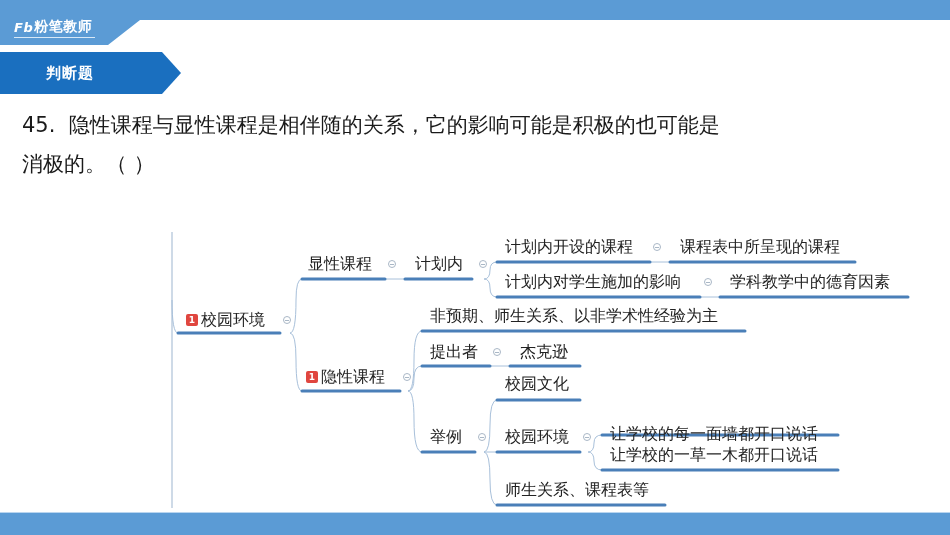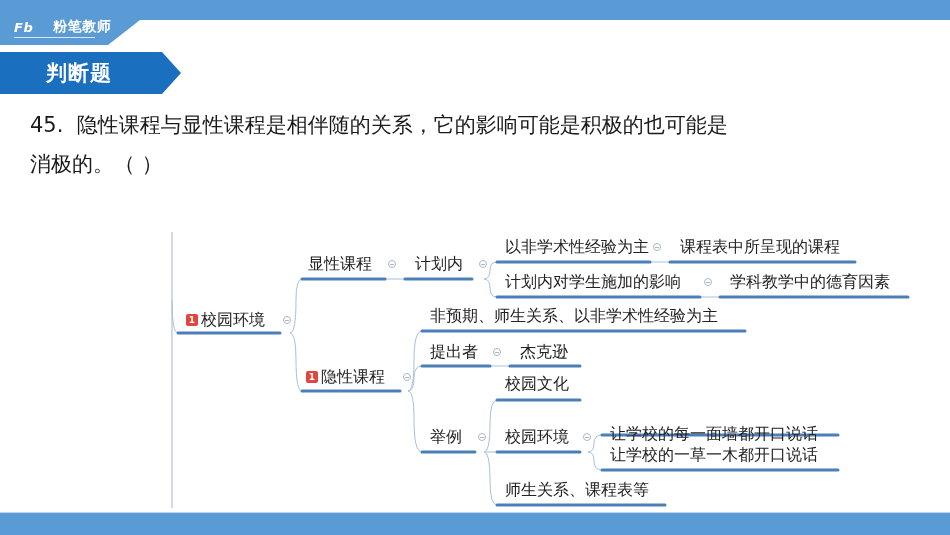--- a/index.html
+++ b/index.html
@@ -12,40 +12,40 @@
     position: absolute; left: 0; top: 0; width: 950px; height: 20px;
     background: #5b9bd5;
   }
   .logo-tab {
     position: absolute; left: 0; top: 0; width: 160px; height: 45px;
     background: #5b9bd5;
     clip-path: polygon(0 0, 160px 0, 160px 20px, 140px 20px, 108px 45px, 0 45px);
   }
   .logo {
     position: absolute; left: 14px; top: 17px; height: 20px;
-    display: flex; align-items: center; gap: 20px;
+    display: flex; align-items: center; gap: 1px;
     color: #ffffff; font-weight: bold; font-size: 14px; letter-spacing: 0.5px;
   }
   .logo-mark {
     font-family: "DejaVu Sans", sans-serif; font-weight: bold; font-size: 13px;
     font-style: italic;
   }
   .logo-underline {
     position: absolute; left: 14px; top: 37px; width: 81px; height: 1px; background: #d8e8f6;
   }
   .section-banner {
     position: absolute; left: 0; top: 52px; width: 181px; height: 42px;
     background: #1a6fbf;
     clip-path: polygon(0 0, 162px 0, 181px 21px, 162px 42px, 0 42px);
-    color: #ffffff; font-weight: bold; font-size: 21px;
+    color: #ffffff; font-weight: bold; font-size: 15px;
     display: flex; align-items: center; padding-left: 46px; box-sizing: border-box;
     letter-spacing: 1px;
   }
   .question {
-    position: absolute; left: 30px; top: 106px; width: 820px;
+    position: absolute; left: 22px; top: 106px; width: 820px;
     font-size: 21px; color: #1a1a1a; line-height: 39px;
     font-family: "DejaVu Sans", "Liberation Sans", sans-serif;
   }
   .bottombar {
     position: absolute; left: 0; top: 512px; width: 950px; height: 23px;
     background: #5b9bd5;
     border-top: 1px solid #b9d5ef;
   }
   .mm-svg { position: absolute; left: 0; top: 0; width: 950px; height: 535px; pointer-events: none; }
   .node {
@@ -144,21 +144,21 @@
   <span>显性课程</span>
 </div>
 <span class="collapse" style="left:388px; top:260px;"></span>
 
 <div class="node" style="left:415px; top:254px;">
   <span>计划内</span>
 </div>
 <span class="collapse" style="left:479px; top:260px;"></span>
 
 <div class="node" style="left:505px; top:237px;">
-  <span>以非学术性经验为主</span>
+  <span>计划内开设的课程</span>
 </div>
 <span class="collapse" style="left:653px; top:243px;"></span>
 <div class="node" style="left:680px; top:237px;">
   <span>课程表中所呈现的课程</span>
 </div>
 
 <div class="node" style="left:505px; top:272px;">
   <span>计划内对学生施加的影响</span>
 </div>
 <span class="collapse" style="left:704px; top:278px;"></span>

